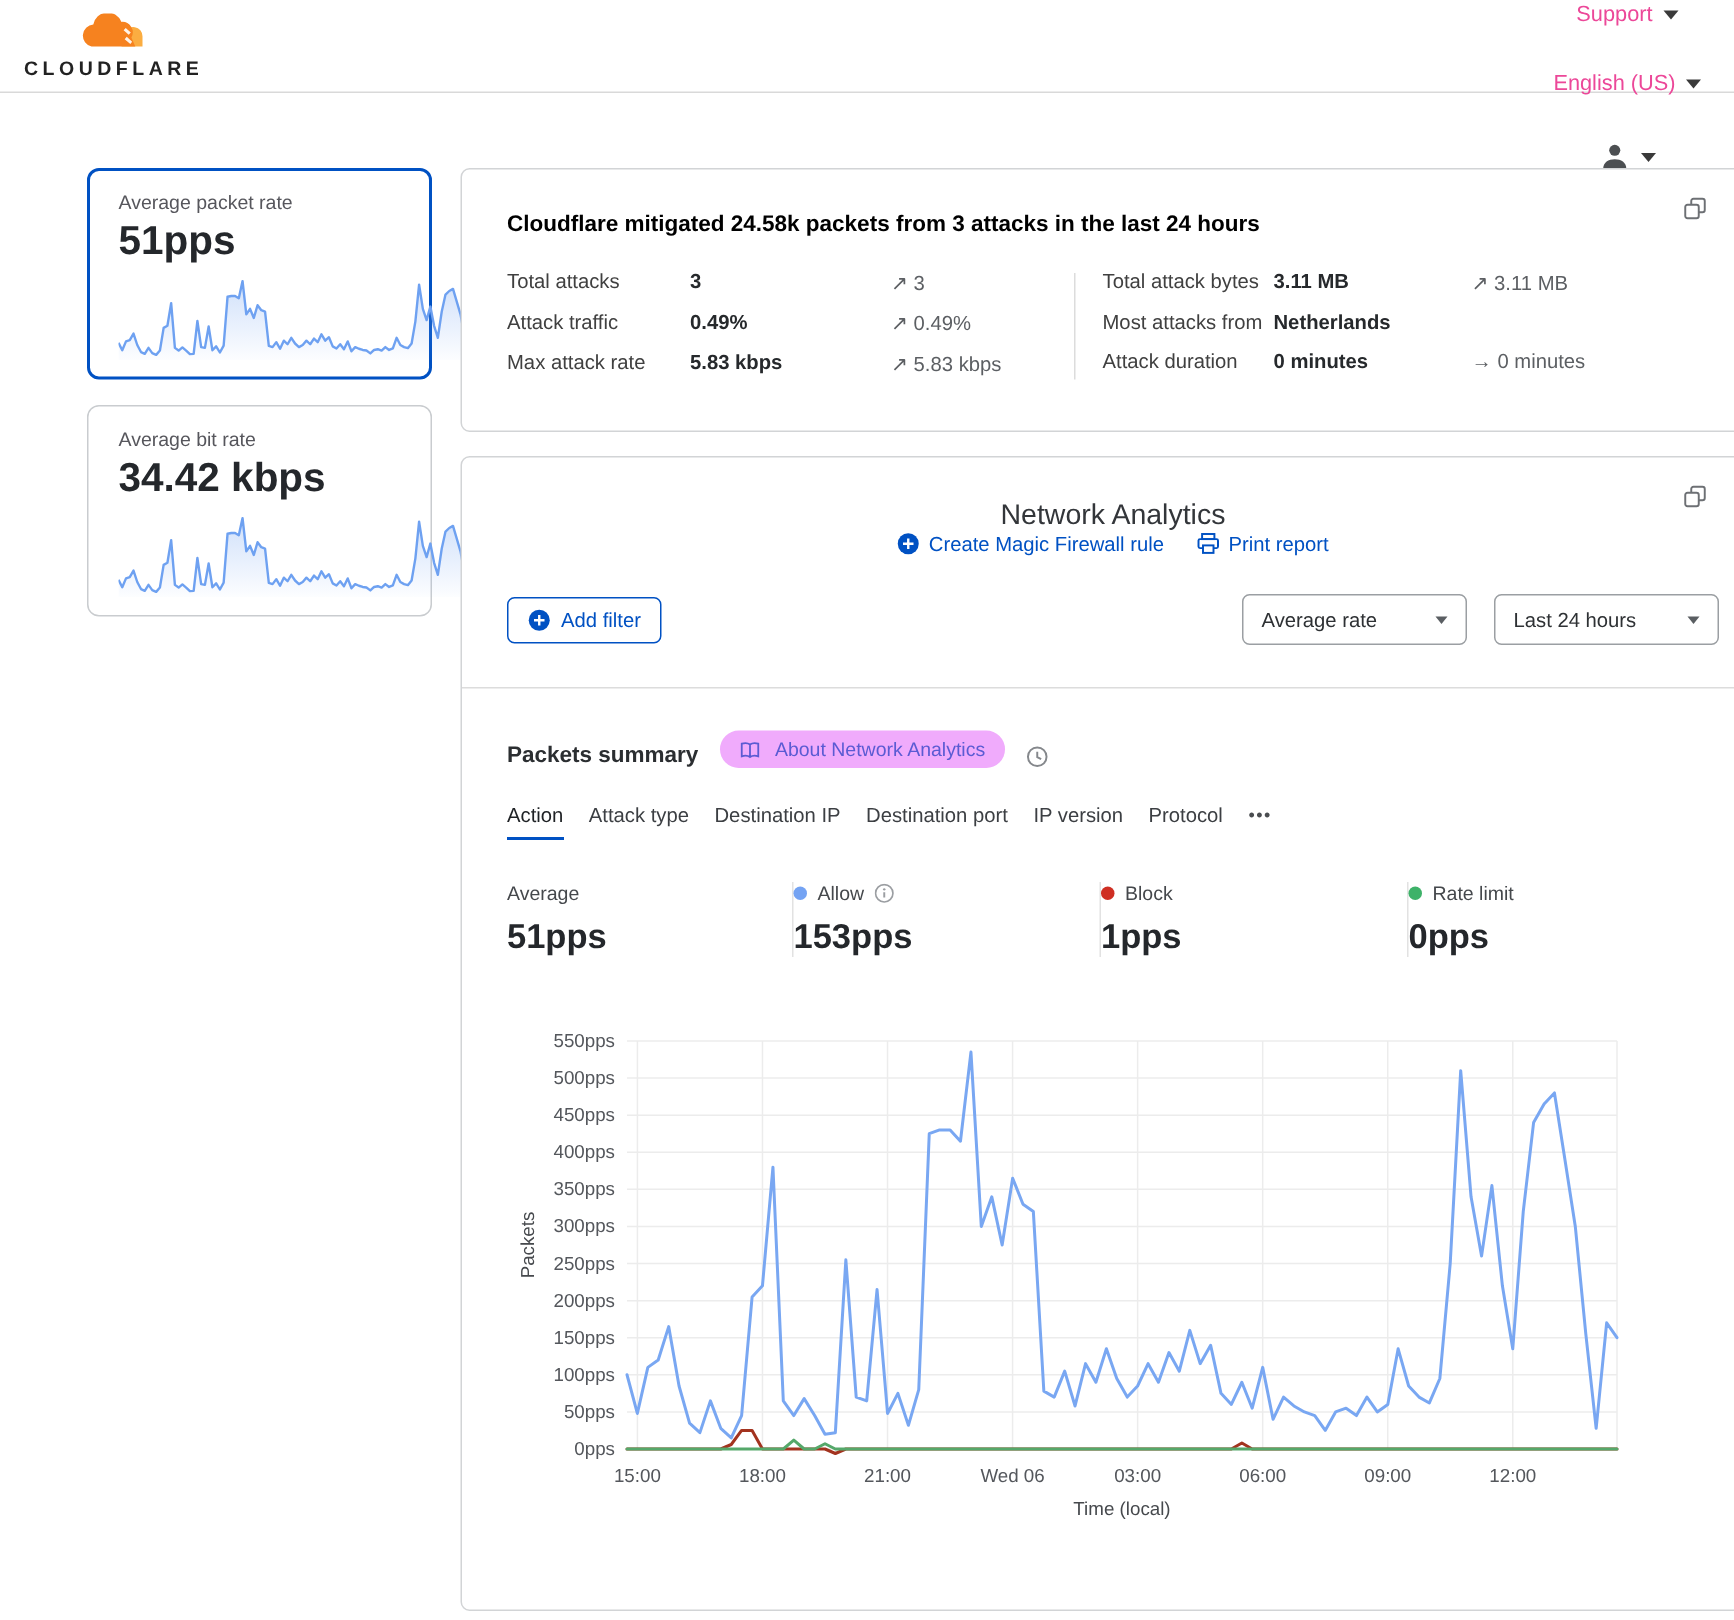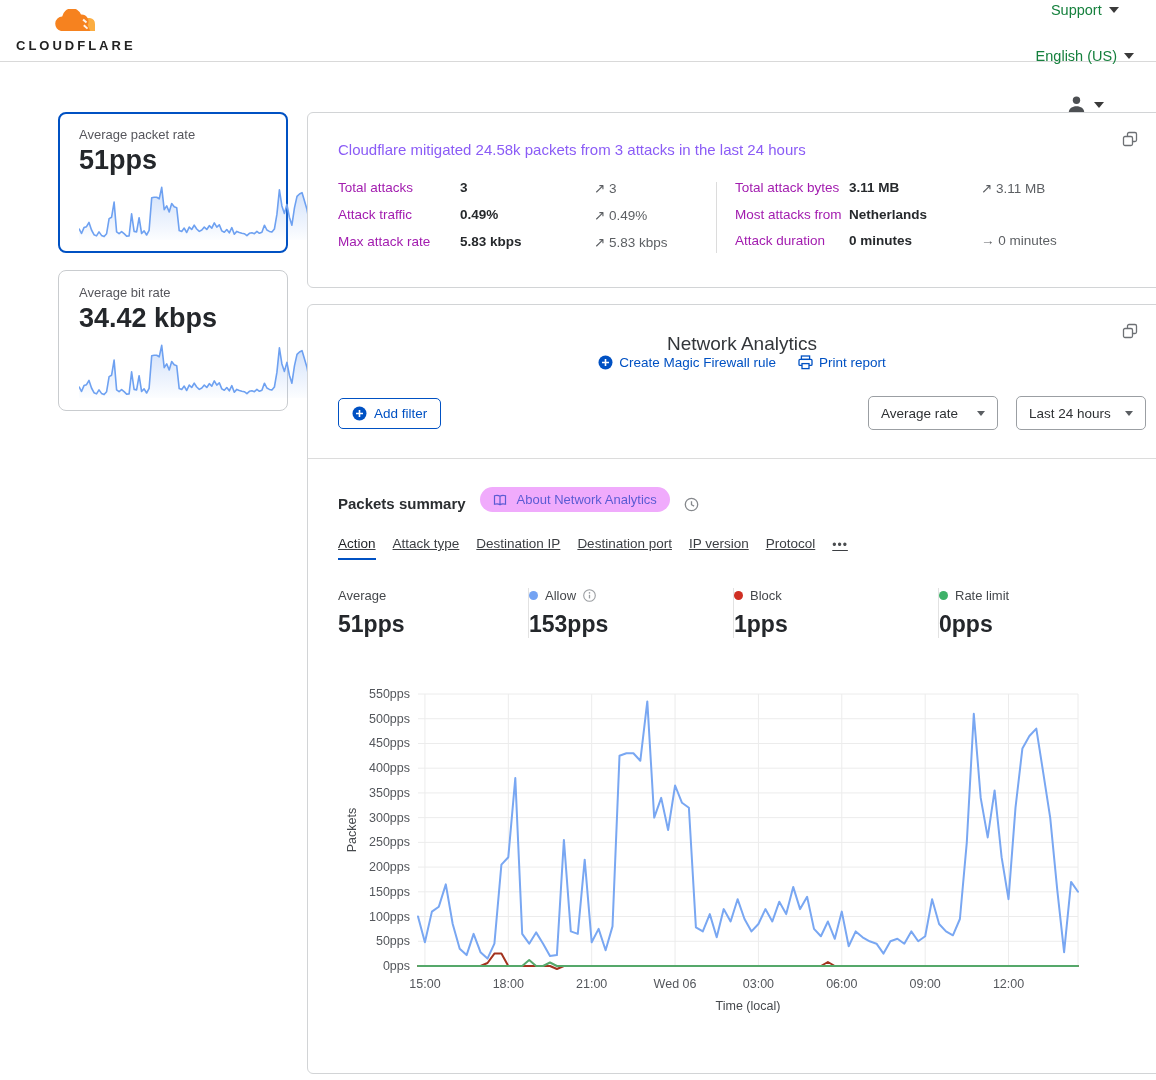--- a/index.html
+++ b/index.html
@@ -8,76 +8,76 @@
   svg text { font-family:"Liberation Sans", sans-serif; }
 
   
   .topbar { height:62px; display:flex; align-items:center; justify-content:space-between;
     padding:0 22px 0 16px; border-bottom:1px solid #d9d9d9; }
   .logo { display:flex; flex-direction:column; align-items:center; line-height:1; }
   .logo .word { font-size:13px; font-weight:bold; letter-spacing:3px; color:#222; margin-top:2px; }
   .topbar-right { display:flex; align-items:center; gap:30px;flex-direction:column; }
   .readonly-badge { display:flex; align-items:center; gap:6px; background:#f3f3f3;
     border:1px solid #a8a8a8; border-radius:5px; padding:5px 11px; font-size:12.5px; color:#3a3a3a; }
-  .menu-item { display:flex; align-items:center; gap:7px; font-size:14.5px; color:#15803d; cursor:pointer; }
+  .menu-item { display:flex; align-items:center; gap:7px; font-size:14.5px; color:#ec4899; cursor:pointer; }
   .caret-solid { width:0; height:0; border-left:5px solid transparent; border-right:5px solid transparent;
     border-top:6px solid #3a3a3a; display:inline-block; }
 
   
   .page { position:relative; }
   .left-col { position:absolute; left:10px; top:50px; width:278px; display:flex;
     flex-direction:column; gap:17px;padding-left:48px; }
   .main-col { position:absolute; left:307px; top:50px; width:870px; }
 
   
   .metric-card { border:1px solid #c9cccf; border-radius:8px; padding:14px 20px 10px; background:#fff; }
   .metric-card.selected { border:2px solid #0051c3; padding:13px 19px 9px; }
   .metric-label { font-size:13px; color:#56565c; }
   .metric-value { font-size:27px; font-weight:bold; color:#24272b; margin-top:3px; }
   .sparkline { display:block; margin-top:4px; }
 
   
   .card { border:1px solid #d2d4d6; border-radius:6px; background:#fff; position:relative; }
   .summary-card { padding:28px 30px 26px; }
-  .summary-title { font-size:15px; font-weight:normal; color:#8b5cf6; padding-right:60px; }
+  .summary-title { font-size:15px; font-weight:bold; color:#000000; padding-right:60px; }
   .copy-icon { position:absolute; top:18px; right:38px; cursor:pointer; }
   .summary-grid { display:flex; margin-top:22px; }
   .sum-table { width:378px; }
   .sum-row { display:flex; align-items:flex-start; margin-bottom:11px; font-size:13.5px; }
-  .sum-row .lbl { width:122px; color:#a21caf; }
+  .sum-row .lbl { width:122px; color:#404040; }
   .sum-row .val { width:134px; font-weight:bold; color:#26292c; }
   .sum-row .dlt { color:#5c5f63; }
   .sum-divider { width:1px; background:#dcdcdc; margin:2px 18px 8px 0; }
   .sum-table.right .lbl { width:114px; }
   .sum-table.right .val { width:132px; }
 
   
   .na-card { margin-top:16px; padding:28px 30px 30px; min-height:770px; }
   .na-head { display:flex; align-items:center; justify-content:space-between;flex-direction:column; }
   .na-title { font-size:19px; color:#33363a; }
   .na-links { display:flex; align-items:center; gap:22px; }
   .blue-link { display:flex; align-items:center; gap:6px; color:#0051c3; font-size:13.5px; cursor:pointer; }
   .filter-row { display:flex; align-items:center; justify-content:space-between; margin-top:26px; }
   .add-filter-btn { display:flex; align-items:center; gap:7px; border:1px solid #0051c3; border-radius:5px;
     padding:7px 13px; color:#0051c3; font-size:13.5px; background:#fff; cursor:pointer; }
   .selects { display:flex; gap:18px; }
-  .select { display:flex; align-items:center; justify-content:space-between; width:130px; height:34px;
+  .select { display:flex; align-items:center; justify-content:space-between; width:150px; height:34px;
     border:1px solid #9b9fa3; border-radius:5px; padding:0 12px; font-size:13.5px; color:#2e3134;
     background:#fff; cursor:pointer; }
   .caret-sm { width:0; height:0; border-left:4.5px solid transparent; border-right:4.5px solid transparent;
     border-top:5.5px solid #5a5e62; }
   .na-divider { height:1px; background:#dcdcdc; margin:28px -30px 0; }
 
   
   .ps-head { display:flex; align-items:flex-end; gap:14px; margin-top:28px; }
   .ps-title { font-size:15px; font-weight:bold; color:#2b2e31; }
   .about-pill { display:flex; align-items:center; gap:10px; background:#f0abfc; color:#5b5bd3;
     font-size:13px; border-radius:14px; padding:5px 13px; cursor:pointer; }
   .ps-copy { position:absolute; right:38px; margin-top:0; }
-  .tabs { display:flex; align-items:center; gap:17px; margin-top:24px; font-size:13.5px; color:#3c3f43;text-decoration:underline; }
+  .tabs { display:flex; gap:17px; margin-top:24px; font-size:13.5px; color:#3c3f43; }
   .tab { padding-bottom:7px; border-bottom:2px solid transparent; cursor:pointer; }
   .tab.active { color:#1f2225; border-bottom-color:#0051c3; }
   .tab-more { color:#4a4d50; letter-spacing:1px; font-size:12px; padding-bottom:7px; cursor:pointer; }
 
   .stats-row { display:flex; margin-top:28px; }
   .stat { padding-right:26px; }
   .stat-sep { width:1px; background:#e2e2e2; align-self:stretch; }
   .stat-label { display:flex; align-items:center; gap:7px; font-size:13px; color:#45484c; }
   .dot { width:9px; height:9px; border-radius:50%; display:inline-block; }
   .stat-value { font-size:23px; font-weight:bold; color:#24272b; margin-top:8px; }

